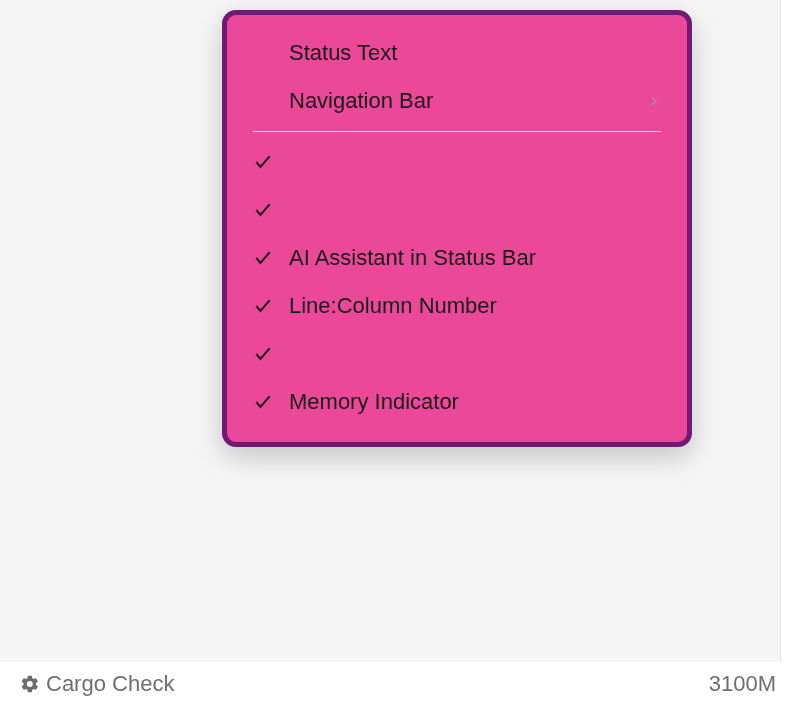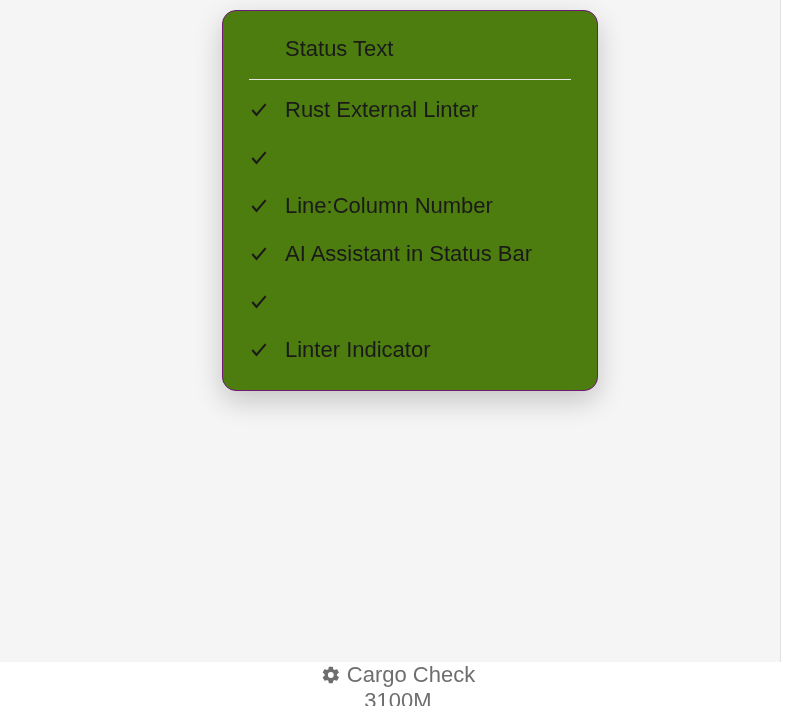--- a/index.html
+++ b/index.html
@@ -26,44 +26,43 @@
       left: 0;
       right: 0;
       height: 44px;
       background: #fff;
       display: flex;
       align-items: center;
       padding: 0 20px;
       font-size: 22px;
       color: #6e6e6e;
       justify-content: space-between;
-      flex-direction: column;
     }
     .status-left {
       display: flex;
       align-items: center;
       gap: 6px;
     }
     .status-right {
       display: flex;
       align-items: flex-start;
     }
     .gear-icon {
       width: 20px;
       height: 20px;
       display: inline-block;
     }
     .gear-icon svg { width: 100%; height: 100%; fill: #6e6e6e; }
     .popup {
       position: absolute;
       top: 10px;
       left: 222px;
-      width: 376px;
-      background: #4d7c0f;
-      border: 1px solid #701a75;
+      width: 470px;
+      background: #ec4899;
+      border: 5px solid #701a75;
       border-radius: 14px;
       box-shadow: 0 10px 28px rgba(0,0,0,0.20);
       padding: 14px 0 16px 0;
     }
     .menu-item {
       display: flex;
       align-items: center;
       height: 48px;
       padding: 0 26px 0 26px;
       font-size: 22px;
@@ -114,72 +113,80 @@
 </div>
 
 <div class="popup">
 
   <div class="menu-item">
     <span class="check-slot"></span>
     <span class="label">Status Text</span>
     <span class="arrow-slot"></span>
   </div>
 
+  <div class="menu-item">
+    <span class="check-slot"></span>
+    <span class="label">Navigation Bar</span>
+    <span class="arrow-slot chevron-icon">
+      <svg viewBox="0 0 24 24" fill="none" stroke-width="2.5">
+          <polyline points="9 6 15 12 9 18"></polyline>
+        </svg>
+    </span>
+  </div>
 
   <div class="sep"></div>
 
 
   <div class="menu-item">
     <span class="check-slot check-icon">
       <svg viewBox="0 0 24 24" fill="none" stroke-width="2.5">
           <polyline points="4 12 9 18 20 5"></polyline>
         </svg>
     </span>
-    <span class="label">Rust External Linter</span>
   </div>
 
 
   <div class="menu-item">
     <span class="check-slot check-icon">
       <svg viewBox="0 0 24 24" fill="none" stroke-width="2.5">
           <polyline points="4 12 9 18 20 5"></polyline>
         </svg>
     </span>
   </div>
 
   <div class="menu-item">
     <span class="check-slot check-icon">
       <svg viewBox="0 0 24 24" fill="none" stroke-width="2.5">
           <polyline points="4 12 9 18 20 5"></polyline>
         </svg>
     </span>
-    <span class="label">Line:Column Number</span>
+    <span class="label">AI Assistant in Status Bar</span>
   </div>
 
   <div class="menu-item">
     <span class="check-slot check-icon">
       <svg viewBox="0 0 24 24" fill="none" stroke-width="2.5">
           <polyline points="4 12 9 18 20 5"></polyline>
         </svg>
     </span>
-    <span class="label">AI Assistant in Status Bar</span>
+    <span class="label">Line:Column Number</span>
   </div>
 
 
   <div class="menu-item">
     <span class="check-slot check-icon">
       <svg viewBox="0 0 24 24" fill="none" stroke-width="2.5">
           <polyline points="4 12 9 18 20 5"></polyline>
         </svg>
     </span>
   </div>
 
 
   <div class="menu-item">
     <span class="check-slot check-icon">
       <svg viewBox="0 0 24 24" fill="none" stroke-width="2.5">
           <polyline points="4 12 9 18 20 5"></polyline>
         </svg>
     </span>
-    <span class="label">Linter Indicator</span>
+    <span class="label">Memory Indicator</span>
   </div>
 
 </div>
 
 </body></html>

